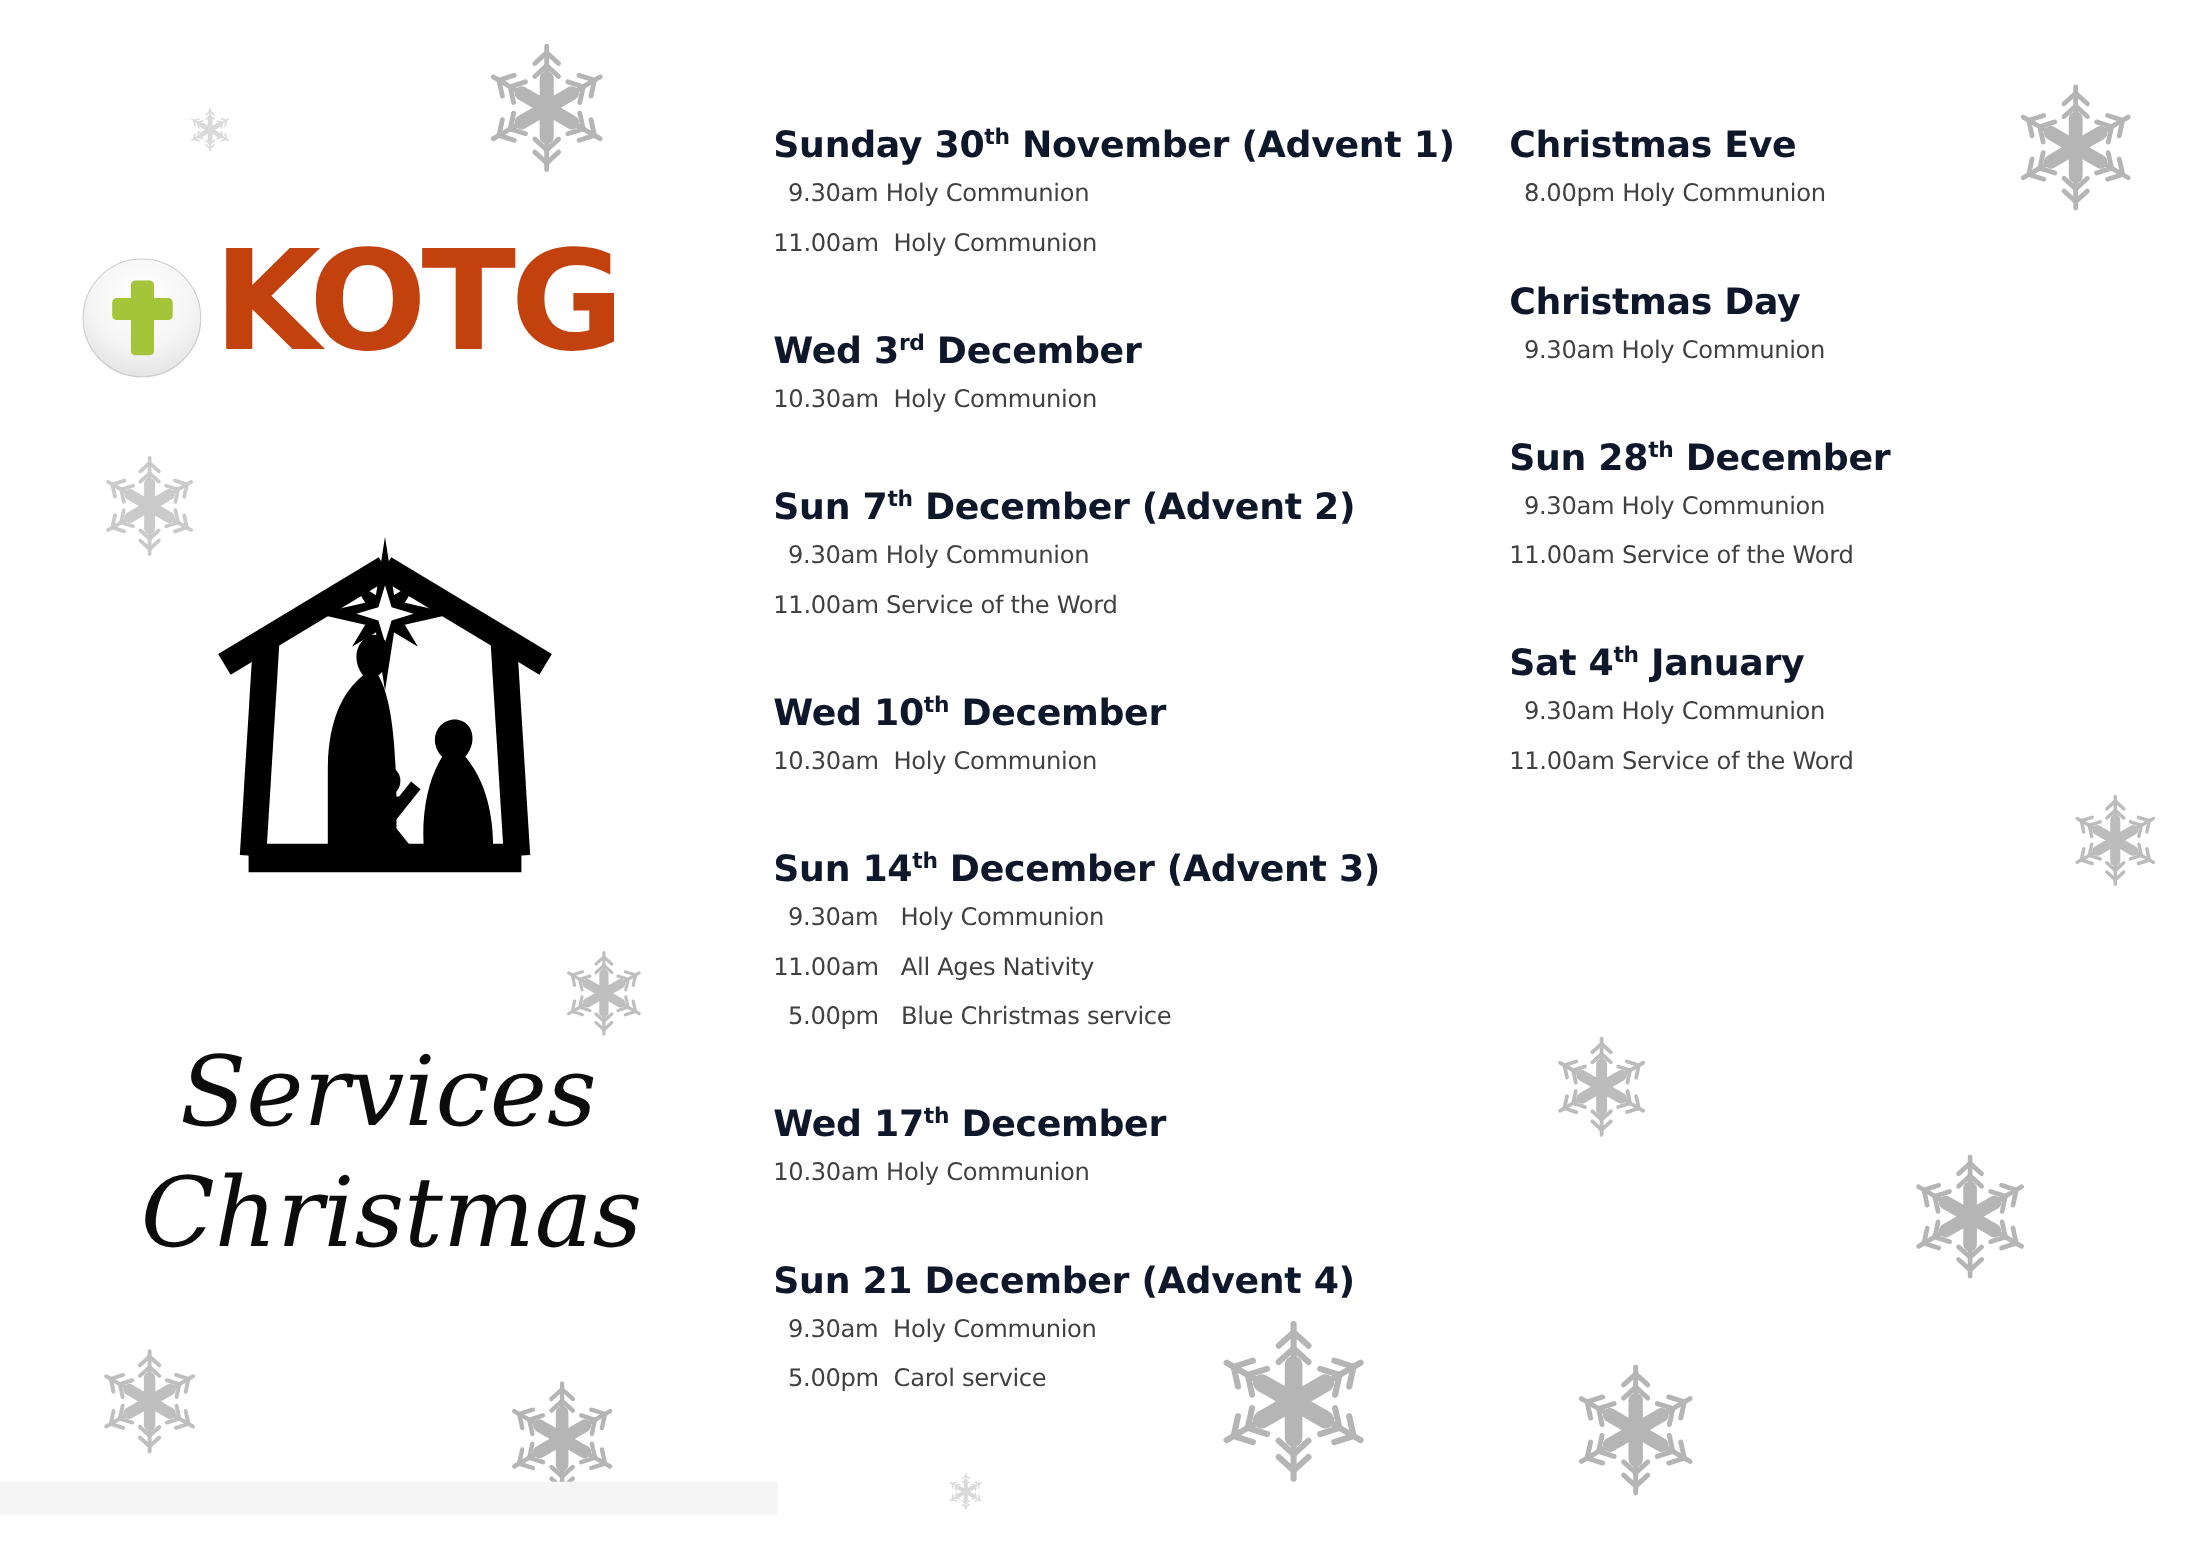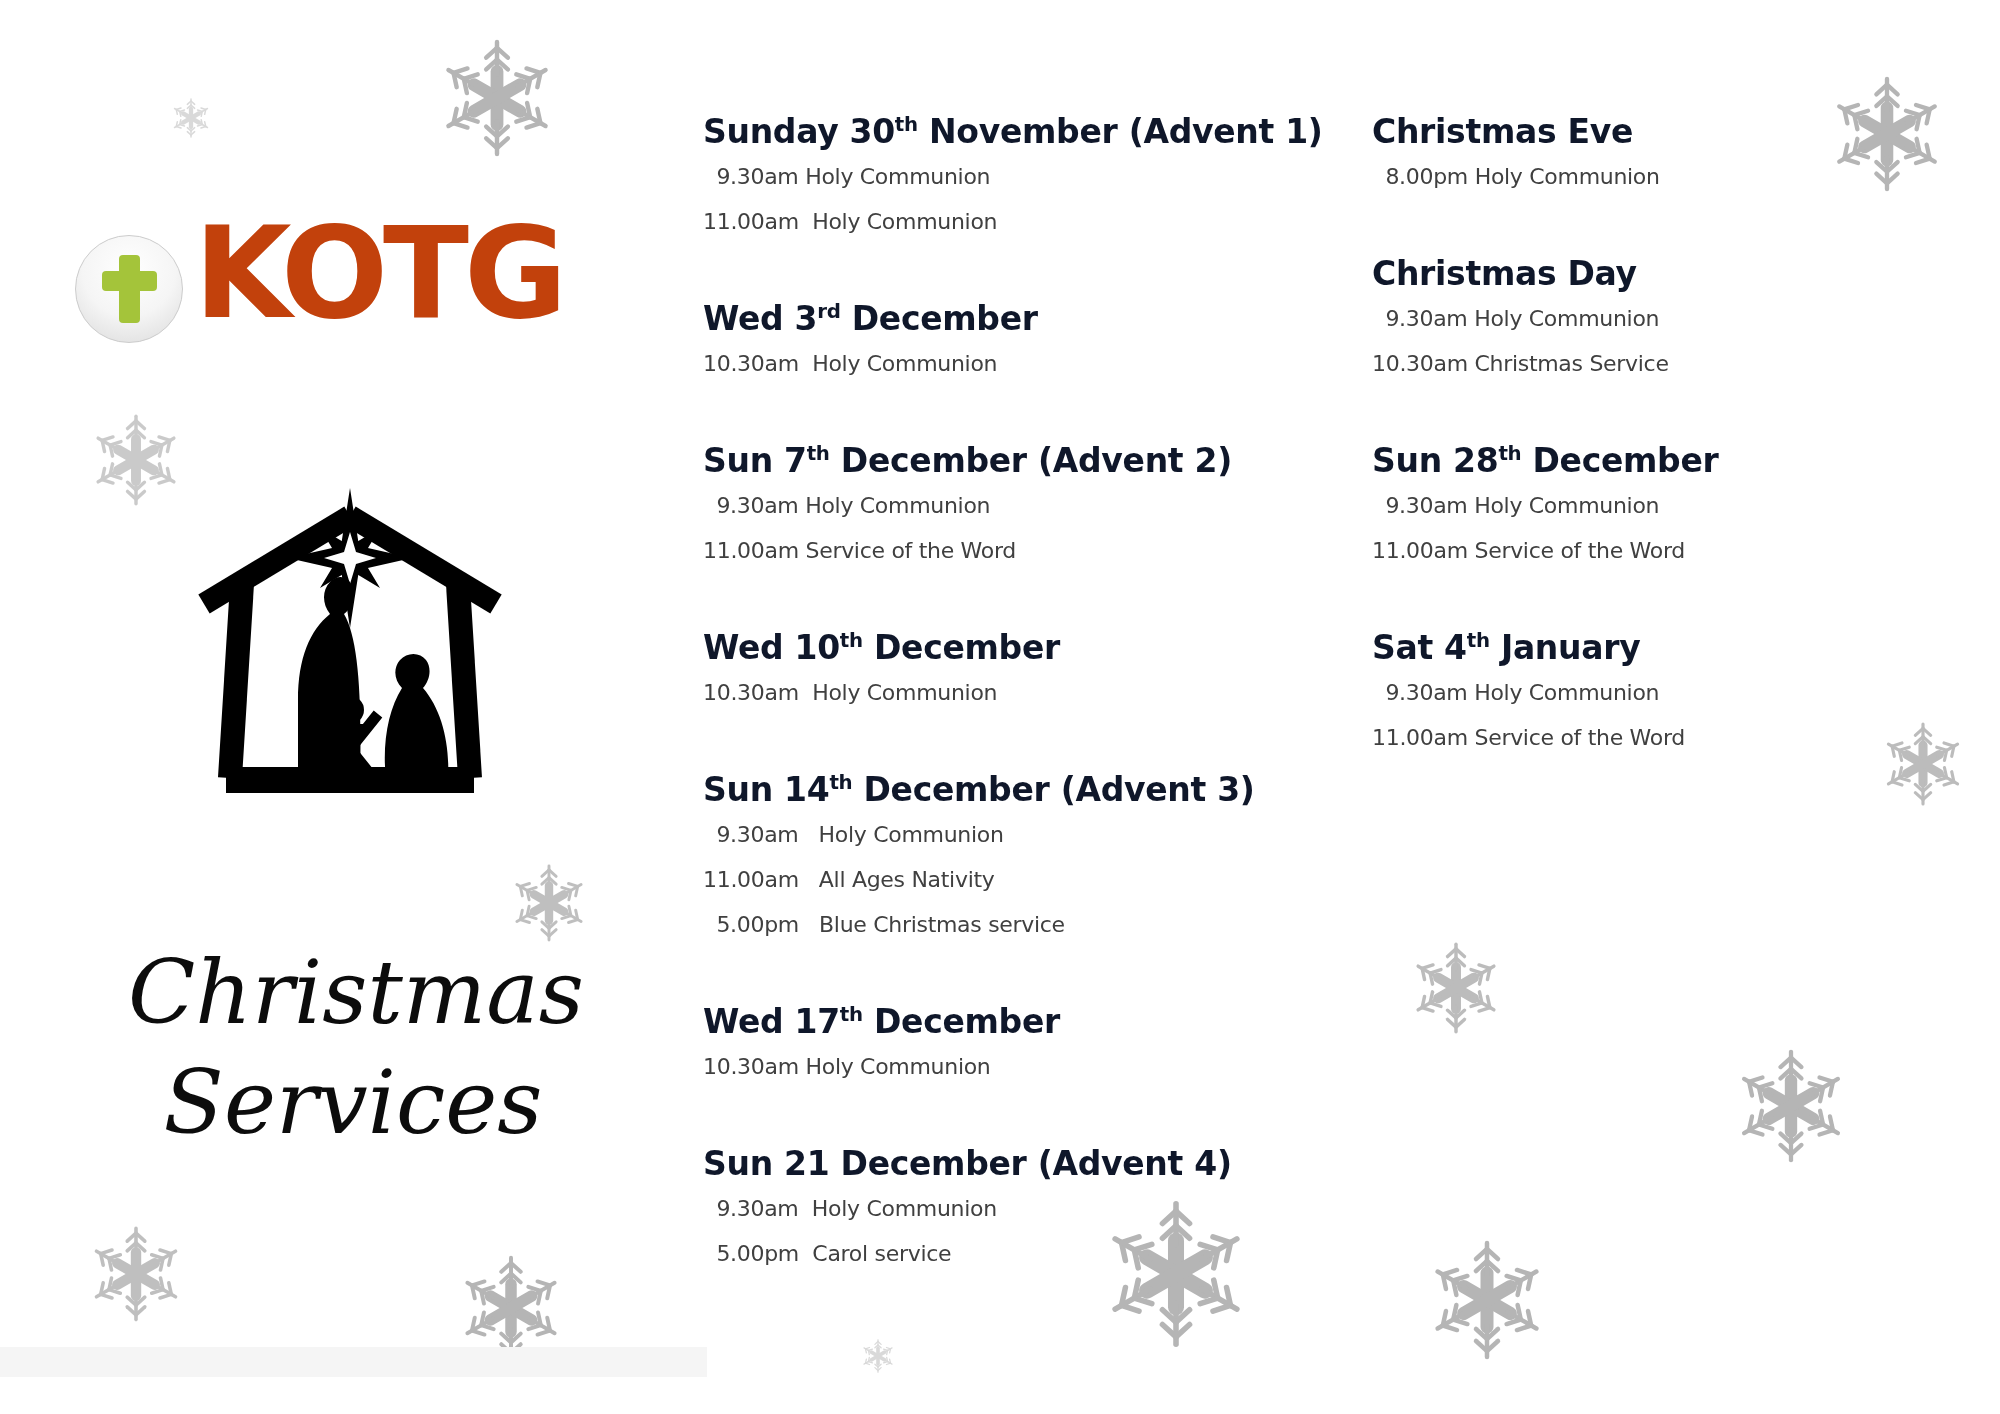--- a/index.html
+++ b/index.html
@@ -164,22 +164,22 @@
     </g>
     <polygon points="160,70 166,90 186,96 166,102 160,122 154,102 134,96 154,90" fill="#ffffff"></polygon>
     <path fill="#000000" d="M108,318 L108,238 C108,196 120,168 140,152 C132,142 132,128 140,120 C148,112 158,114 162,124 C166,134 162,146 154,152 C168,176 172,230 170,318 Z"></path>
     <path fill="#000000" d="M196,318 C192,282 198,248 212,226 C204,218 203,206 210,198 C217,190 230,190 236,198 C242,206 240,218 233,226 C252,248 260,282 258,318 Z"></path>
     <path d="M132,322 L188,252 M188,322 L132,252" stroke="#000000" stroke-width="11"></path>
     <circle cx="160" cy="248" r="14" fill="#000000"></circle>
     <polygon points="136,262 184,262 160,296" fill="#000000"></polygon>
   </svg>
 
   <div class="script-title">
+    <div class="script-line">Services</div>
     <div class="script-line">Christmas</div>
-    <div class="script-line">Services</div>
   </div>
 
   <div class="svc-col col1">
   <div class="section">
     <div class="svc-heading"><span>Sunday 30</span><sup>th</sup><span> November (Advent 1)</span></div>
     <div>
   <div class="svc-line">  9.30am Holy Communion</div>
 
   <div class="svc-line">11.00am  Holy Communion</div>
 </div>
@@ -241,21 +241,20 @@
     <div>
   <div class="svc-line">  8.00pm Holy Communion</div>
 </div>
   </div>
 
   <div class="section">
     <div class="svc-heading"><span>Christmas Day</span><sup></sup><span></span></div>
     <div>
   <div class="svc-line">  9.30am Holy Communion</div>
 
-  <div class="svc-line">10.30am Christmas Service</div>
 </div>
   </div>
 
   <div class="section">
     <div class="svc-heading"><span>Sun 28</span><sup>th</sup><span> December</span></div>
     <div>
   <div class="svc-line">  9.30am Holy Communion</div>
 
   <div class="svc-line">11.00am Service of the Word</div>
 </div>

